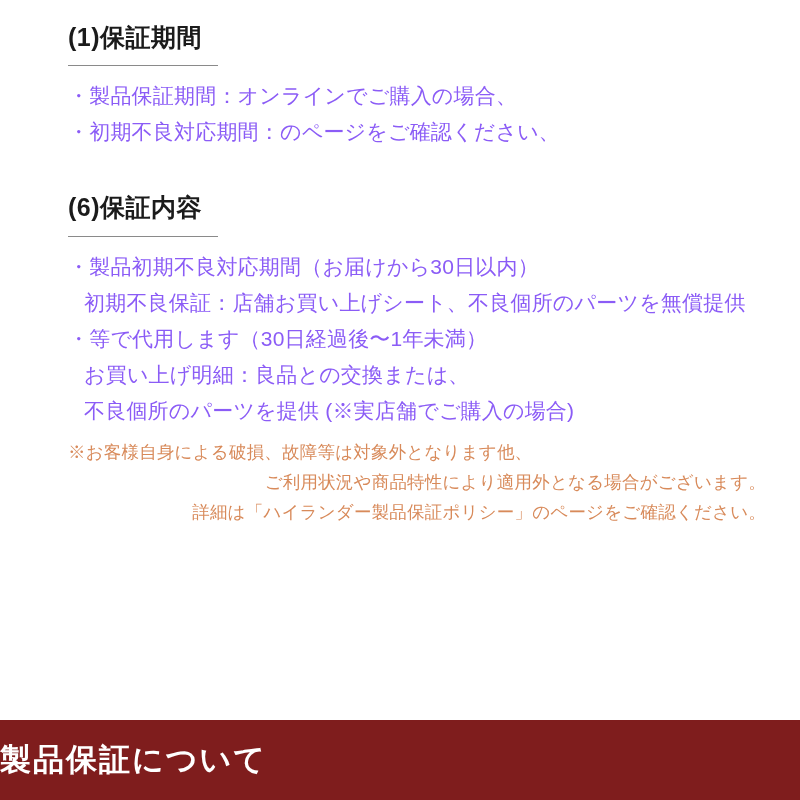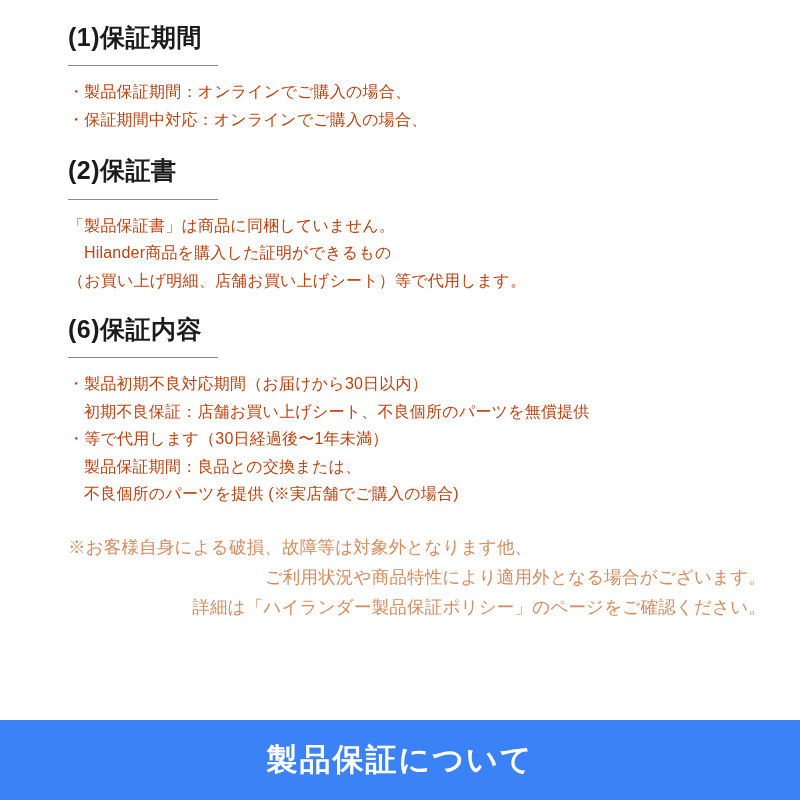--- a/index.html
+++ b/index.html
@@ -40,100 +40,90 @@
     line-height: 1.25;
     margin: 0;
   }
   .rule {
     width: 150px;
     height: 1px;
     background: #8a8a8a;
     margin: 12px 0 12px 0;
   }
   .lines {
-    font-size: 16px;
+    font-size: 21px;
     line-height: 1.72;
-    color: #c2410c;
+    color: #8b5cf6;
     letter-spacing: 0.2px;
   }
   .line {
     white-space: pre;
   }
   .line.indent1 {
     padding-left: 16px;
   }
   .gap-a { height: 22px; }
   .gap-b { height: 20px; }
   .note {
     color: #d88a5a;
     font-size: 17.5px;
     line-height: 1.72;
     letter-spacing: 0.2px;
-    margin-top: 24px;
+    margin-top: 8px;
   }
   .note .line.indent1 {
     padding-left: 18px;
     text-align: right;
   }
   .footer-bar {
     position: absolute;
     left: 0;
     bottom: 0;
     width: 800px;
     height: 80px;
-    background: #3b82f6;
+    background: #7f1d1d;
     display: flex;
     align-items: center;
-    justify-content: center;
   }
   .footer-title {
     color: #ffffff;
     font-size: 31px;
     font-weight: 700;
     letter-spacing: 2px;
   }
 </style>
 </head>
 <body>
 
 <div class="page">
 
   <div class="content">
 
     <div class="section">
       <div class="sec-heading">(1)保証期間</div>
       <div class="rule"></div>
       <div class="lines">
         <div class="line">・製品保証期間：オンラインでご購入の場合、</div>
-        <div class="line">・保証期間中対応：オンラインでご購入の場合、</div>
+        <div class="line">・初期不良対応期間：のページをご確認ください、</div>
       </div>
     </div>
 
     <div class="gap-a"></div>
 
-    <div class="section">
-      <div class="sec-heading">(2)保証書</div>
-      <div class="rule"></div>
-      <div class="lines">
-        <div class="line">「製品保証書」は商品に同梱していません。</div>
-        <div class="line indent1">Hilander商品を購入した証明ができるもの</div>
-        <div class="line">（お買い上げ明細、店舗お買い上げシート）等で代用します。</div>
-      </div>
-    </div>
 
     <div class="gap-b"></div>
 
     <div class="section">
       <div class="sec-heading">(6)保証内容</div>
       <div class="rule"></div>
       <div class="lines">
         <div class="line">・製品初期不良対応期間（お届けから30日以内）</div>
         <div class="line indent1">初期不良保証：店舗お買い上げシート、不良個所のパーツを無償提供</div>
         <div class="line">・等で代用します（30日経過後〜1年未満）</div>
-        <div class="line indent1">製品保証期間：良品との交換または、</div>
+        <div class="line indent1">お買い上げ明細：良品との交換または、</div>
         <div class="line indent1">不良個所のパーツを提供 (※実店舗でご購入の場合)</div>
       </div>
     </div>
 
     <div class="note">
       <div class="line">※お客様自身による破損、故障等は対象外となります他、</div>
       <div class="line indent1">ご利用状況や商品特性により適用外となる場合がございます。</div>
       <div class="line indent1">詳細は「ハイランダー製品保証ポリシー」のページをご確認ください。</div>
     </div>
 

